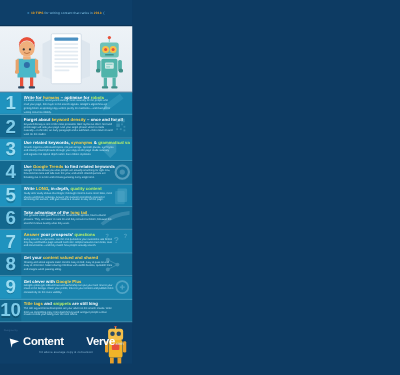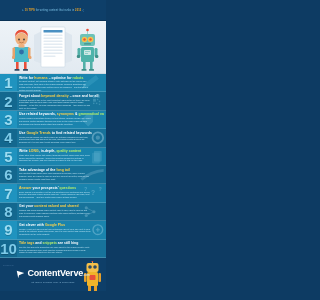--- a/index.html
+++ b/index.html
@@ -82,21 +82,21 @@
   .footer{
     position:relative;height:33px;background:#0e3f69;
     display:flex;align-items:center;justify-content:center;
     overflow:hidden;
   }
   .brandwrap{display:flex;align-items:center;gap:2px;z-index:2;}
   .brand{
     font-size:9px;line-height:9px;color:#ffffff;white-space:nowrap;
     letter-spacing:-.2px;
   }
-  .brand b{font-weight:bold;}
+  .brand b{font-weight:bold;padding-left:18px;}
   .brand .light{font-weight:bold;}
   .brand .dotcom{font-size:3.4px;color:#cfe4f3;}
   .tag{
     position:absolute;bottom:8px;left:0;right:0;text-align:center;
     font-size:2.3px;color:#8fbcd9;letter-spacing:.15px;
   }
   .fcorner{
     position:absolute;left:3px;top:6px;font-size:2px;color:#3c6a94;
   }
   .frobot{position:absolute;right:1px;bottom:0;width:26px;height:30px;}

